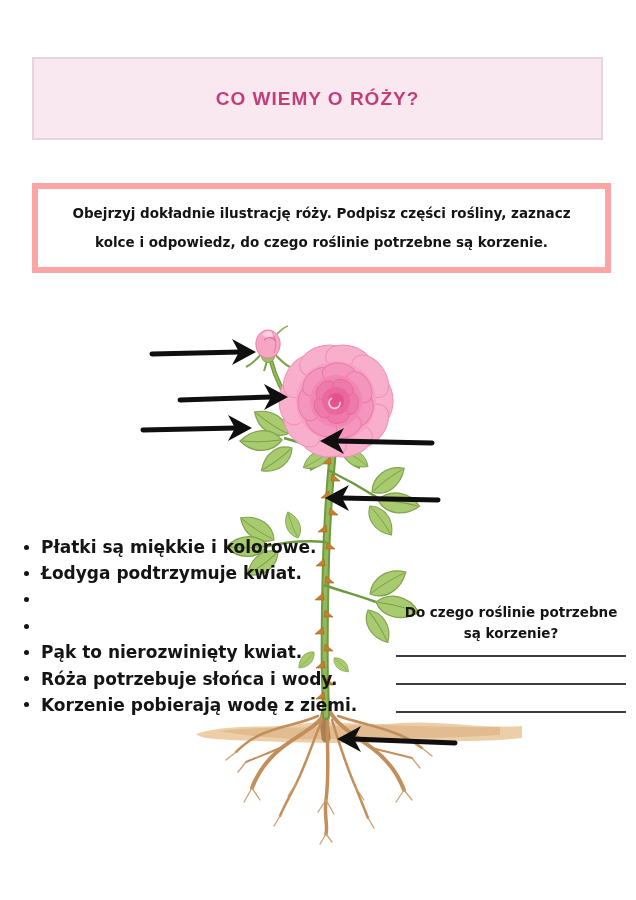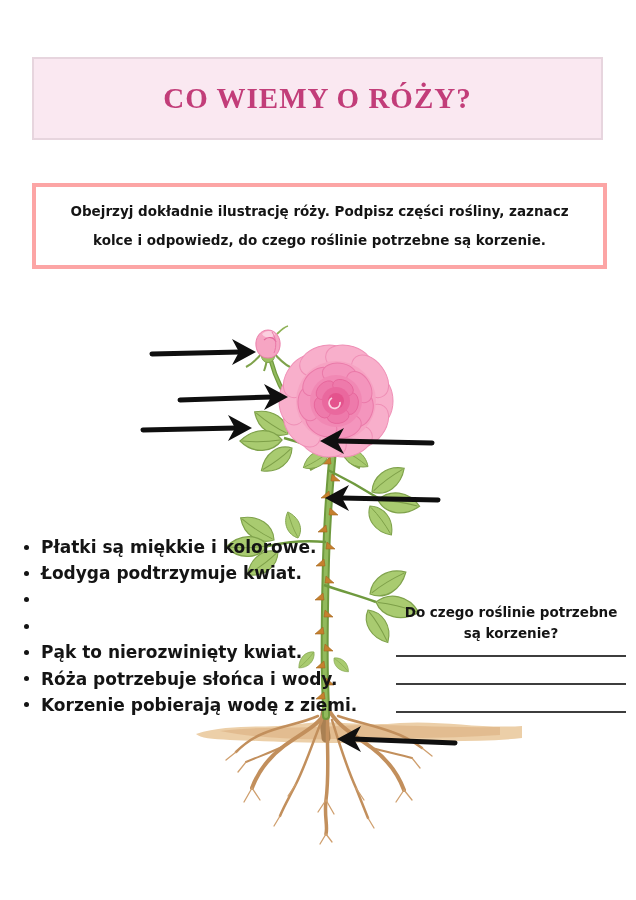--- a/index.html
+++ b/index.html
@@ -3,25 +3,25 @@
 <meta charset="utf-8">
 <style>
   html,body{margin:0;padding:0;background:#ffffff;}
   .stage{position:relative;width:636px;height:900px;background:#ffffff;overflow:hidden;
          font-family:"DejaVu Sans", sans-serif;}
   .illustration-svg{position:absolute;left:0;top:0;width:636px;height:900px;z-index:1;}
 
   .title-box{position:absolute;left:32px;top:57px;width:567px;height:79px;
              background:#fae8f1;border:2px solid #e7d5de;z-index:2;
              display:flex;align-items:center;justify-content:center;}
-  .title-box h1{margin:0;font-family:Liberation Serif, serif;font-weight:bold;
-                font-size:29px;letter-spacing:1px;color:#c23d79;}
+  .title-box h1{margin:0;font-family:Liberation Sans, sans-serif;font-weight:bold;
+                font-size:19px;letter-spacing:1px;color:#c23d79;}
 
   .instruction-box{position:absolute;left:32px;top:183px;width:567px;height:78px;
-                   background:#ffffff;border:4px solid #fca5a5;z-index:2;
+                   background:#ffffff;border:6px solid #fca5a5;z-index:2;
                    display:flex;align-items:center;justify-content:center;}
   .instruction-box p{margin:0;padding:0 14px;font-size:13.5px;font-weight:bold;
                      color:#141414;text-align:center;line-height:2.15;}
 
   .facts{position:absolute;left:20px;top:534px;margin:0;padding:0;list-style:none;
          width:310px;z-index:2;}
   .facts li{display:flex;align-items:center;height:26.3px;font-size:17px;
             font-weight:bold;color:#141414;white-space:nowrap;}
   .facts .dot{width:5px;height:5px;border-radius:50%;background:#141414;
               margin:0 12px 0 4px;flex:none;}

